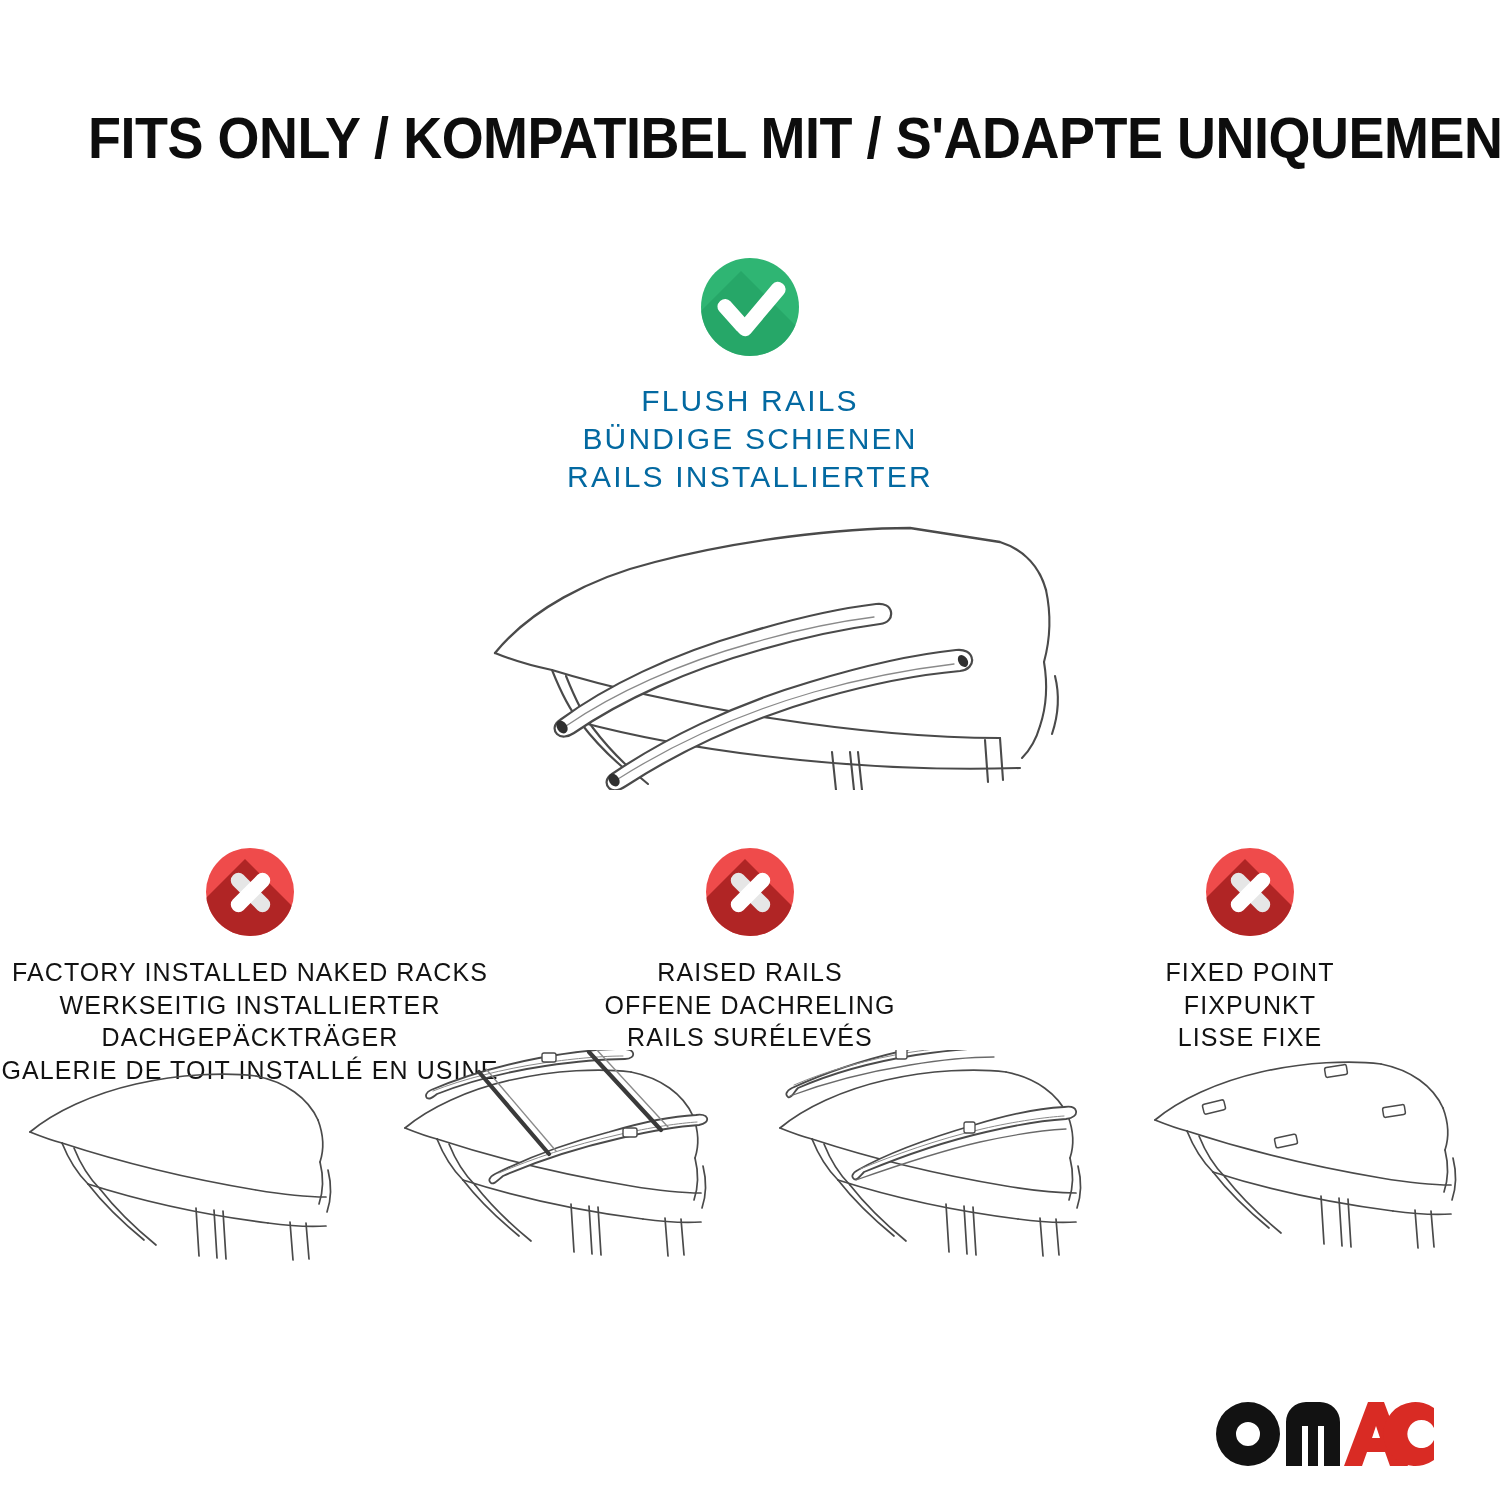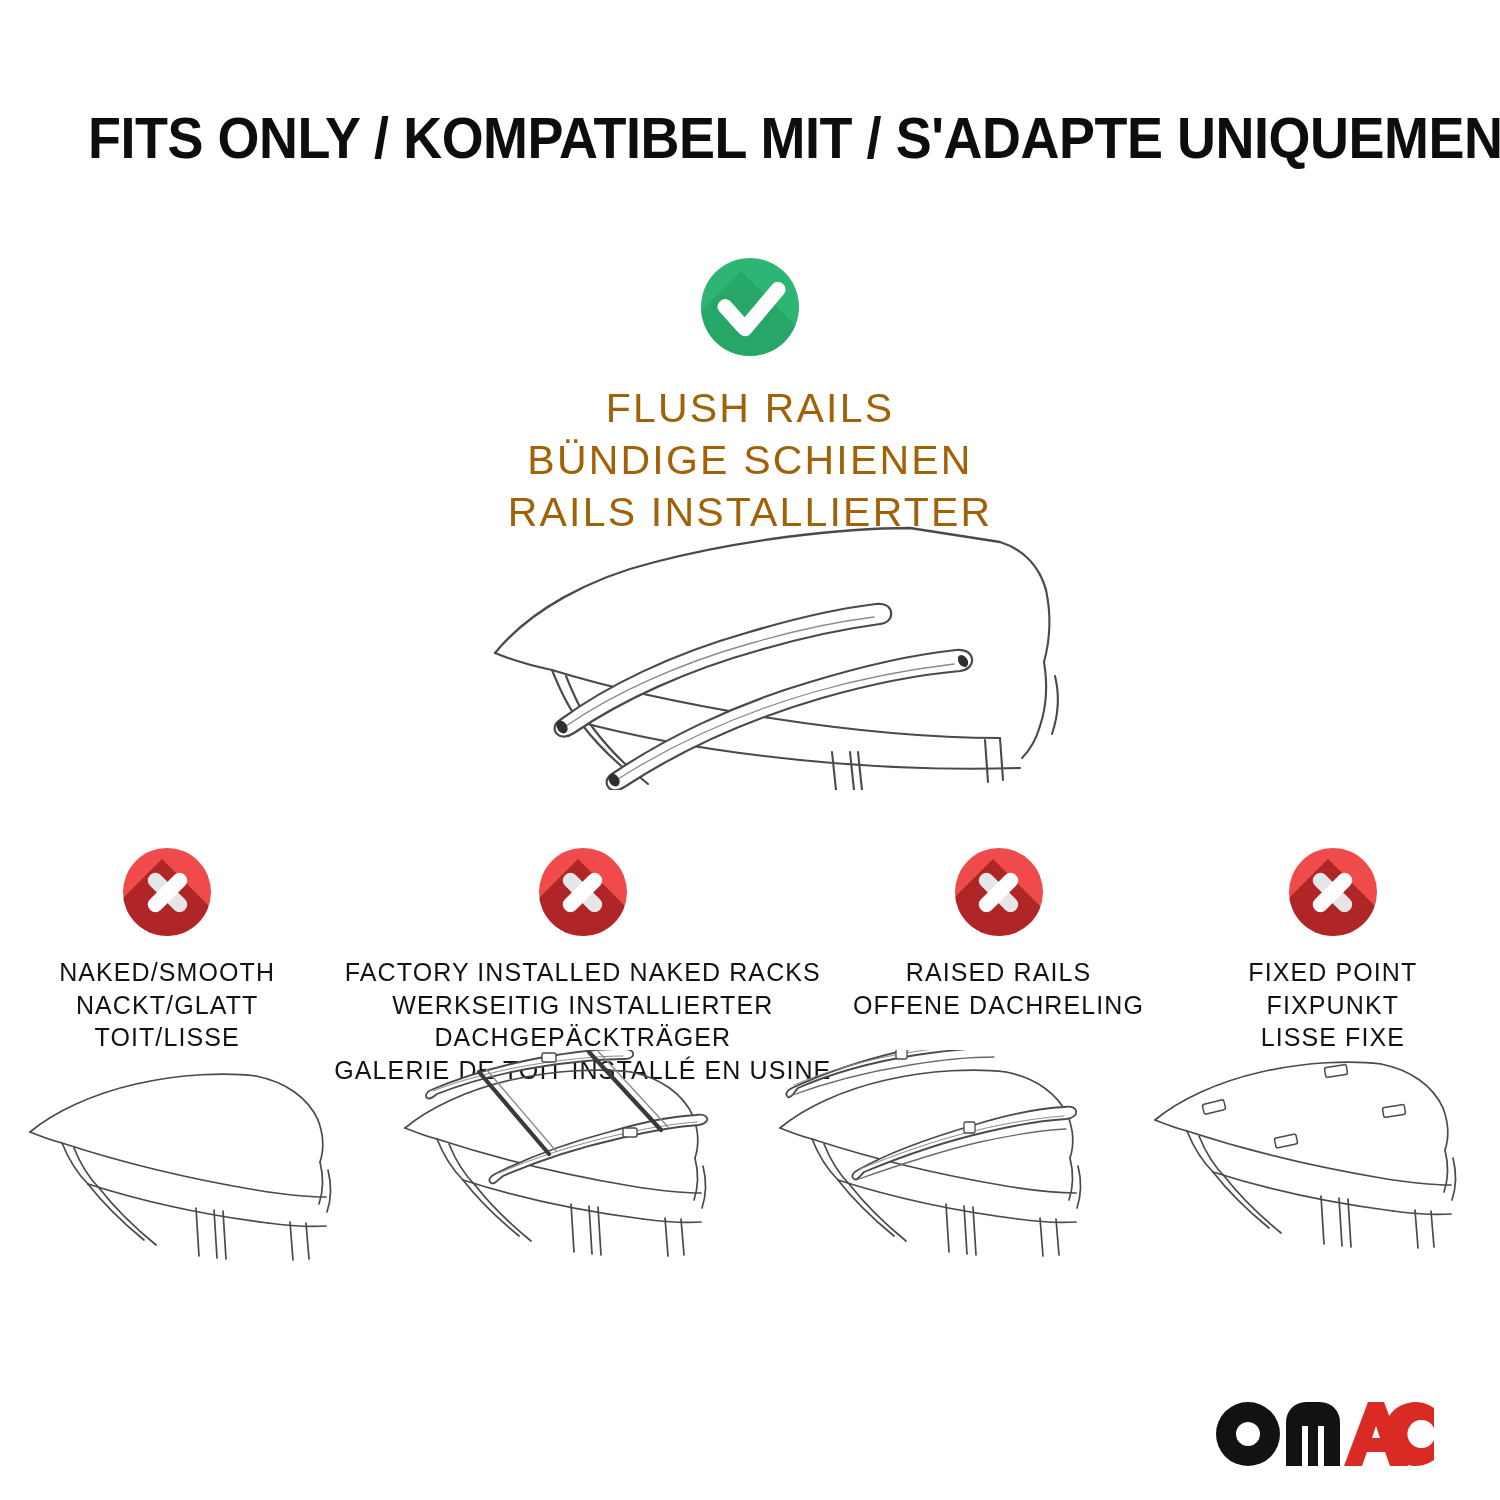--- a/index.html
+++ b/index.html
@@ -84,25 +84,25 @@
     width: 15px;
     height: 66px;
     left: 53px;
     top: 18px;
     transform: rotate(40deg);
     transform-origin: 50% 50%;
   }
 
   .approved-labels {
     margin-top: 22px;
-    font-size: 41px;
+    font-size: 30px;
     line-height: 1.27;
     letter-spacing: 2.2px;
     font-weight: 400;
-    color: #a16207;
+    color: #0369a1;
   }
 
   .approved-illustration {
     position: absolute;
     left: 440px;
     top: 490px;
     width: 640px;
     height: 300px;
   }
 
@@ -256,62 +256,49 @@
              C 166 288 165 294 169 298 C 173 302 180 300 186 296 Z" fill="#ffffff" stroke="#4a4a4a" stroke-width="2.2"></path>
     <path d="M178 289 C 230 256 298 224 374 202 C 430 186 480 178 514 174" stroke="#8a8a8a" stroke-width="1.3"></path>
     <ellipse cx="174" cy="290" rx="5" ry="7" transform="rotate(-33 174 290)" fill="#2f2f2f" stroke="none"></ellipse>
     <ellipse cx="523" cy="171" rx="4.5" ry="6.5" transform="rotate(-33 523 171)" fill="#2f2f2f" stroke="none"></ellipse>
   </g>
 </svg>
 </div>
 
 <div class="reject-row">
 
+
   <div class="reject-col">
     <div class="badge badge-red">
       <div class="longshadow"></div>
       <div class="cross">
         <span class="b"></span>
           <span class="a"></span>
       </div>
     </div>
     <div class="reject-label">
-      <div>NAKED/SMOOTH</div>
-      <div>NACKT/GLATT</div>
-      <div>TOIT/LISSE</div>
+      <div>FACTORY INSTALLED NAKED RACKS</div>
+      <div>WERKSEITIG INSTALLIERTER</div>
+      <div>DACHGEPÄCKTRÄGER</div>
+      <div>GALERIE DE TOIT INSTALLÉ EN USINE</div>
     </div>
   </div>
 
   <div class="reject-col">
     <div class="badge badge-red">
       <div class="longshadow"></div>
       <div class="cross">
         <span class="b"></span>
           <span class="a"></span>
       </div>
     </div>
     <div class="reject-label">
-      <div>FACTORY INSTALLED NAKED RACKS</div>
-      <div>WERKSEITIG INSTALLIERTER</div>
-      <div>DACHGEPÄCKTRÄGER</div>
-      <div>GALERIE DE TOIT INSTALLÉ EN USINE</div>
-    </div>
-  </div>
-
-  <div class="reject-col">
-    <div class="badge badge-red">
-      <div class="longshadow"></div>
-      <div class="cross">
-        <span class="b"></span>
-          <span class="a"></span>
-      </div>
-    </div>
-    <div class="reject-label">
       <div>RAISED RAILS</div>
       <div>OFFENE DACHRELING</div>
+      <div>RAILS SURÉLEVÉS</div>
     </div>
   </div>
 
   <div class="reject-col">
     <div class="badge badge-red">
       <div class="longshadow"></div>
       <div class="cross">
         <span class="b"></span>
           <span class="a"></span>
       </div>

